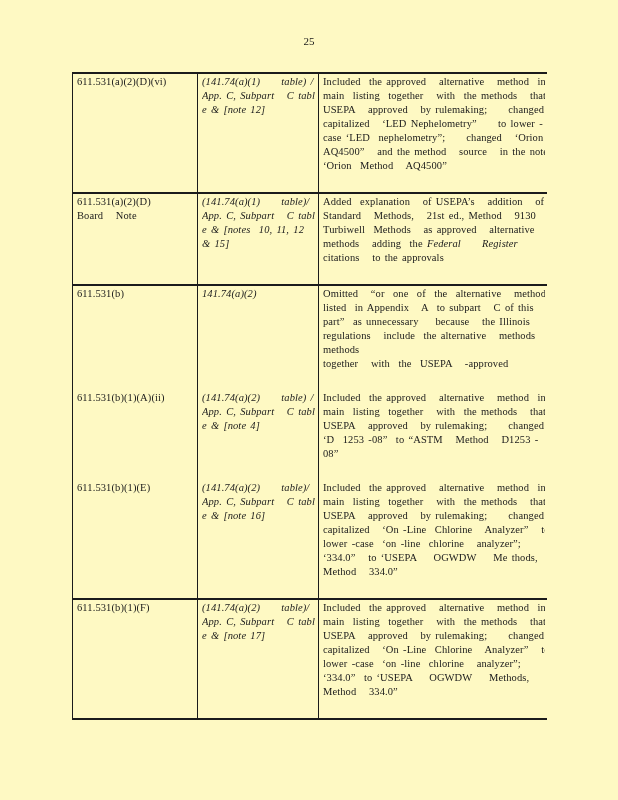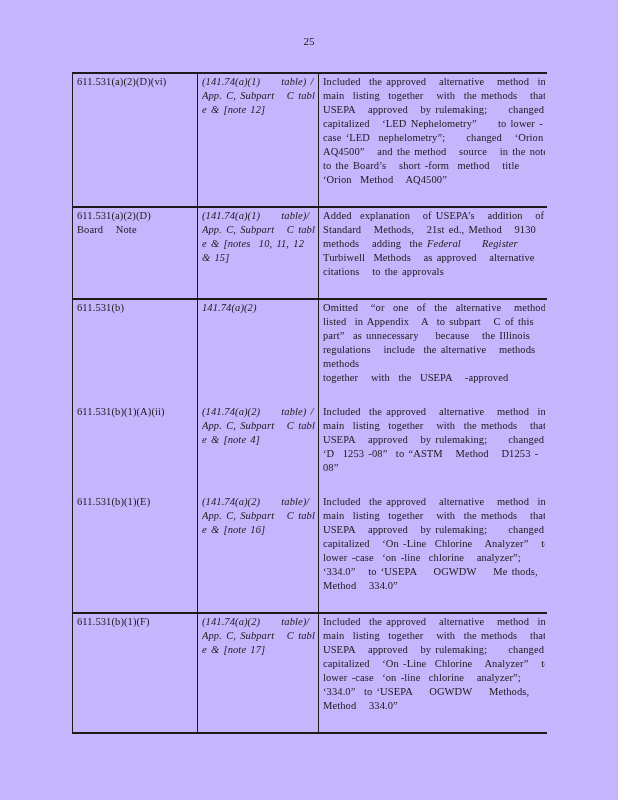--- a/index.html
+++ b/index.html
@@ -1,21 +1,21 @@
 <!DOCTYPE html>
 <html><head>
 <meta charset="utf-8">
 <style>
   html, body { margin: 0; padding: 0; background: #e8e8e8; }
   .page {
     position: relative;
     width: 618px;
     height: 800px;
     margin: 0 auto;
-    background: #c4b5fd;
+    background: #fef9c3;
     font-family: "Liberation Serif", serif;
     color: #1b1b1b;
     overflow: hidden;
   }
   .page-number {
     position: absolute;
     top: 34px;
     left: 0;
     width: 100%;
     text-align: center;
@@ -66,42 +66,41 @@
             <div class="ln">App. C, Subpart   C tabl</div>
             <div class="ln">e &amp; [note 12]</div>
           </div>
           <div class="cell c3">
             <div class="ln">Included  the approved   alternative   method  in</div>
             <div class="ln">main  listing  together   with  the methods   that</div>
             <div class="ln">USEPA   approved   by rulemaking;     changed</div>
             <div class="ln">capitalized   ‘LED Nephelometry”     to lower -</div>
             <div class="ln">case ‘LED  nephelometry”;     changed   ‘Orion</div>
             <div class="ln">AQ4500”   and the method   source   in the note</div>
-            <div class="ln">to the Board’s   short -form  method   title</div>
             <div class="ln">‘Orion  Method   AQ4500”</div>
           </div>
         </div>
       </div>
       <div class="t-row">
         <div class="entry">
           <div class="cell c1">
             <div class="ln">611.531(a)(2)(D)</div>
             <div class="ln">Board   Note</div>
           </div>
           <div class="cell c2">
             <div class="ln">(141.74(a)(1)     table)/</div>
             <div class="ln">App. C, Subpart   C tabl</div>
             <div class="ln">e &amp; [notes  10, 11, 12</div>
             <div class="ln">&amp; 15]</div>
           </div>
           <div class="cell c3">
             <div class="ln">Added  explanation   of USEPA’s   addition   of</div>
             <div class="ln">Standard   Methods,   21st ed., Method   9130</div>
+            <div class="ln">Turbiwell  Methods   as approved   alternative</div>
             <div class="ln">methods   adding  the <em>Federal     Register</em></div>
-            <div class="ln">Turbiwell  Methods   as approved   alternative</div>
             <div class="ln">citations   to the approvals</div>
           </div>
         </div>
       </div>
       <div class="t-row">
         <div class="entry">
           <div class="cell c1">
             <div class="ln">611.531(b)</div>
           </div>
           <div class="cell c2">

